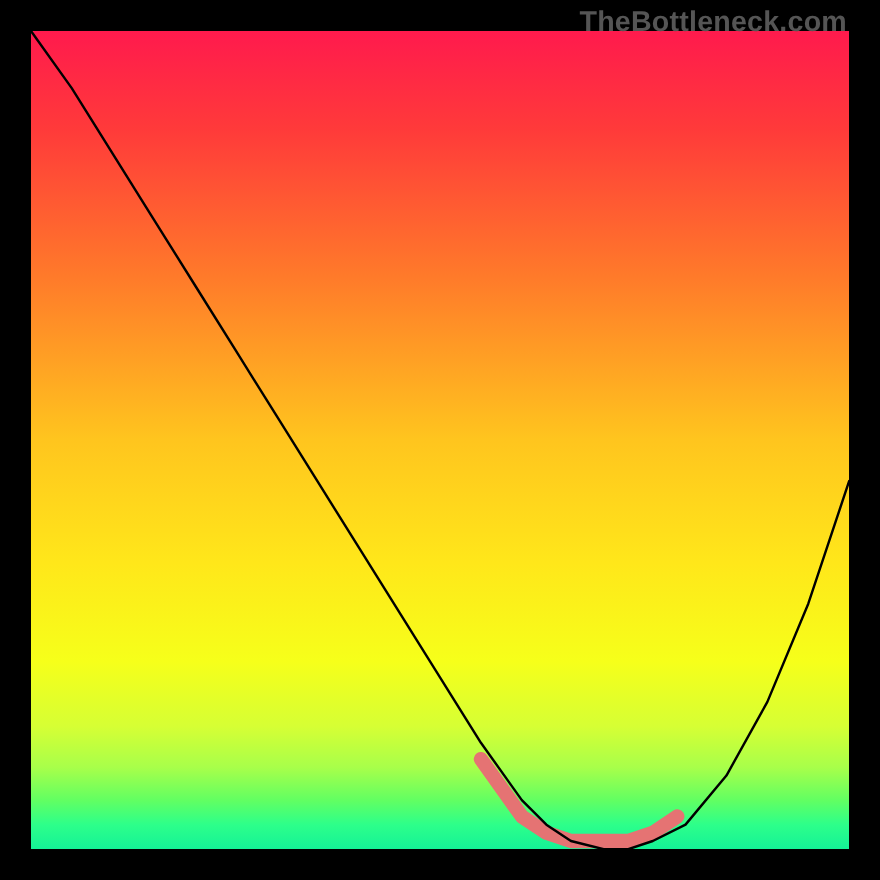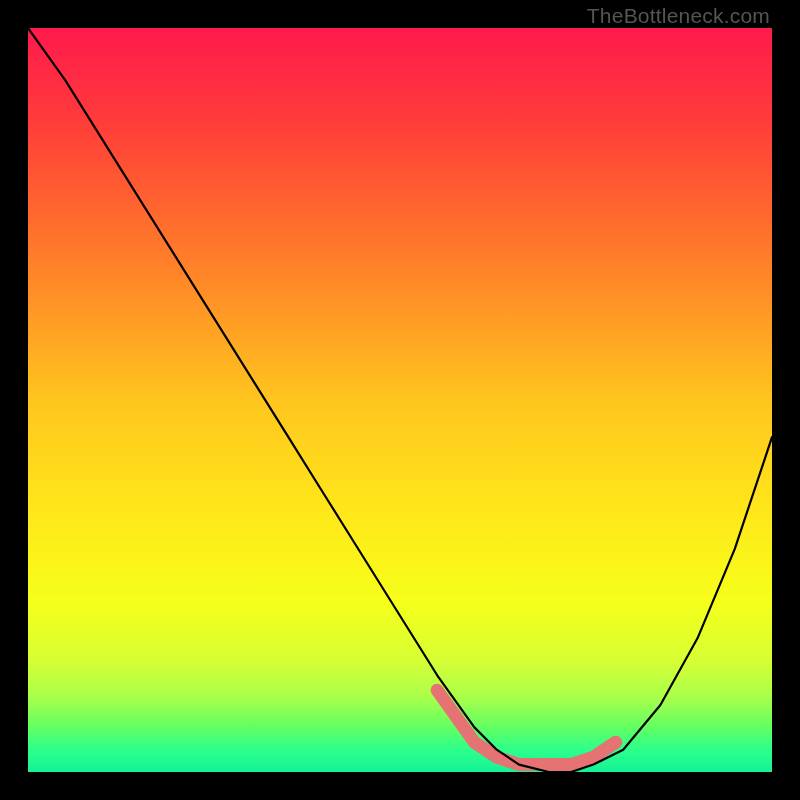--- a/index.html
+++ b/index.html
@@ -30,22 +30,22 @@
     left: 0;
     top: 0;
     width: 100%;
     height: 100%;
   }
   .watermark {
     position: absolute;
     top: 4px;
     right: 30px;
     color: #555;
-    font-size: 21px;
-    font-weight: 400;
+    font-size: 26px;
+    font-weight: 700;
     letter-spacing: 0.2px;
     user-select: none;
   }
   svg.curves {
     position: absolute;
     left: 0; top: 0;
     width: 100%; height: 100%;
     overflow: visible;
   }
 </style>

